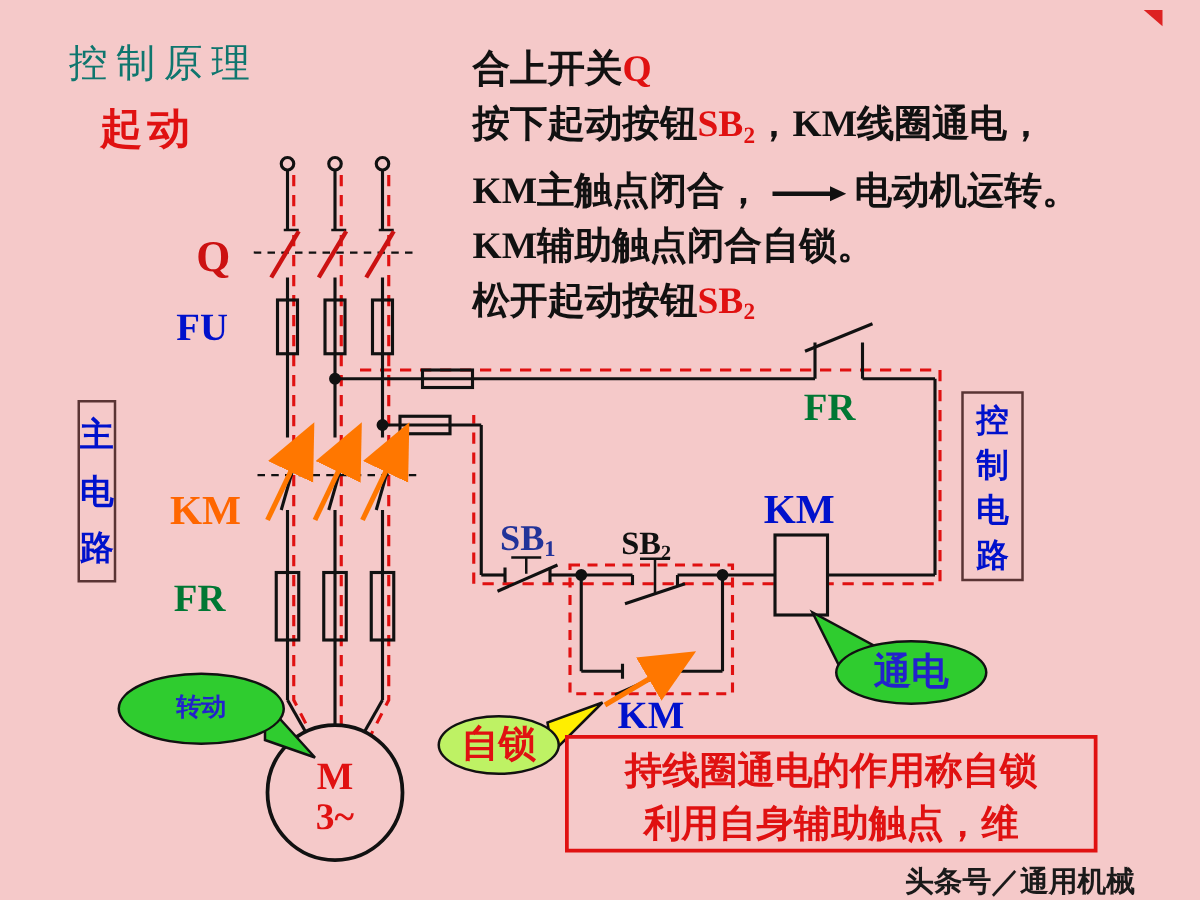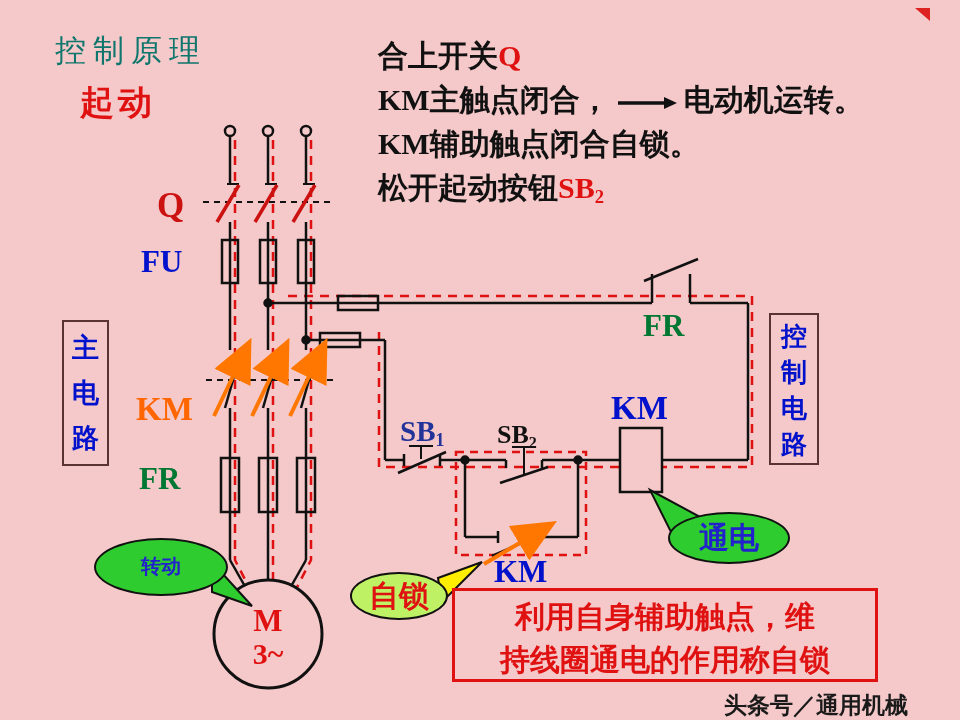--- a/index.html
+++ b/index.html
@@ -154,48 +154,49 @@
       <polygon points="702,518 672,534 650,490" fill="#2fcc2f"></polygon>
       <polygon points="438,578 442,602 482,562" fill="#ffee00"></polygon>
     </g>
   </svg>
 
   <div class="lbl title" style="left:55px; top:30px;">控制原理</div>
   <div class="lbl subtitle" style="left:80px; top:80px;">起动</div>
 
   <div class="explain">
     <div><span>合上开关</span><span class="red">Q</span></div>
+    <div><span>按下起动按钮</span><span class="red"><span>SB</span><span class="sub">2</span></span><span>，KM线圈通电，</span></div>
     <div><span>KM主触点闭合，</span><svg class="arrow-inline" width="62" height="16" viewBox="0 0 62 16">
           <line x1="2" y1="8" x2="48" y2="8" stroke="#111" stroke-width="3.5"></line>
           <polygon points="48,2 61,8 48,14" fill="#111"></polygon>
         </svg><span>电动机运转。</span></div>
     <div><span>KM辅助触点闭合自锁。</span></div>
     <div><span>松开起动按钮</span><span class="red"><span>SB</span><span class="sub">2</span></span></div>
   </div>
 
   <div class="lbl" style="left:157px; top:186px; color:#cc1111; font-size:35px;">Q</div>
   <div class="lbl" style="left:141px; top:244px; color:#0011cc; font-size:31px;">FU</div>
   <div class="lbl" style="left:136px; top:391px; color:#ff6600; font-size:33px;">KM</div>
   <div class="lbl" style="left:139px; top:461px; color:#007733; font-size:31px;">FR</div>
   <div class="lbl" style="left:243px; top:603px; width:50px; text-align:center; color:#e01111; font-size:31px;">M</div>
   <div class="lbl" style="left:243px; top:637px; width:50px; text-align:center; color:#e01111; font-size:30px;">3~</div>
   <div class="lbl" style="left:643px; top:308px; color:#007733; font-size:31px;">FR</div>
   <div class="lbl" style="left:400px; top:415px; color:#223399; font-size:29px;"><span>SB</span><span class="sub">1</span></div>
   <div class="lbl" style="left:497px; top:420px; color:#111; font-size:26px;"><span>SB</span><span class="sub">2</span></div>
   <div class="lbl" style="left:611px; top:390px; color:#0011cc; font-size:33px;">KM</div>
   <div class="lbl" style="left:494px; top:554px; color:#0011cc; font-size:31px;">KM</div>
 
-  <div class="vbox" style="left:62px; top:320px; width:47px; height:146px; font-size:27px; line-height:45px; padding-top:4px;">主电路</div>
+  <div class="vbox" style="left:62px; top:320px; width:31px; height:146px; font-size:27px; line-height:45px; padding-top:4px;">主电路</div>
   <div class="vbox" style="left:769px; top:313px; width:50px; height:152px; font-size:26px; line-height:36px; padding-top:4px;">控制电路</div>
 
   <div class="bubble green" style="left:94px; top:538px; width:134px; height:58px; font-size:20px; line-height:53px;">转动</div>
   <div class="bubble green" style="left:668px; top:512px; width:122px; height:52px; font-size:30px; line-height:47px;">通电</div>
   <div class="bubble yellow" style="left:350px; top:572px; width:98px; height:48px; font-size:30px; line-height:43px;">自锁</div>
 
   <div class="notebox" style="left:452px; top:588px; width:426px; height:94px;">
+    <div>持线圈通电的作用称自锁</div>
     <div>利用自身辅助触点，维</div>
-    <div>持线圈通电的作用称自锁</div>
   </div>
 
   <div class="watermark" style="right:52px; top:690px;">头条号／通用机械</div>
   <div class="corner-mark" style="right:30px; top:8px;"></div>
 
 </div>
 
 </body></html>

